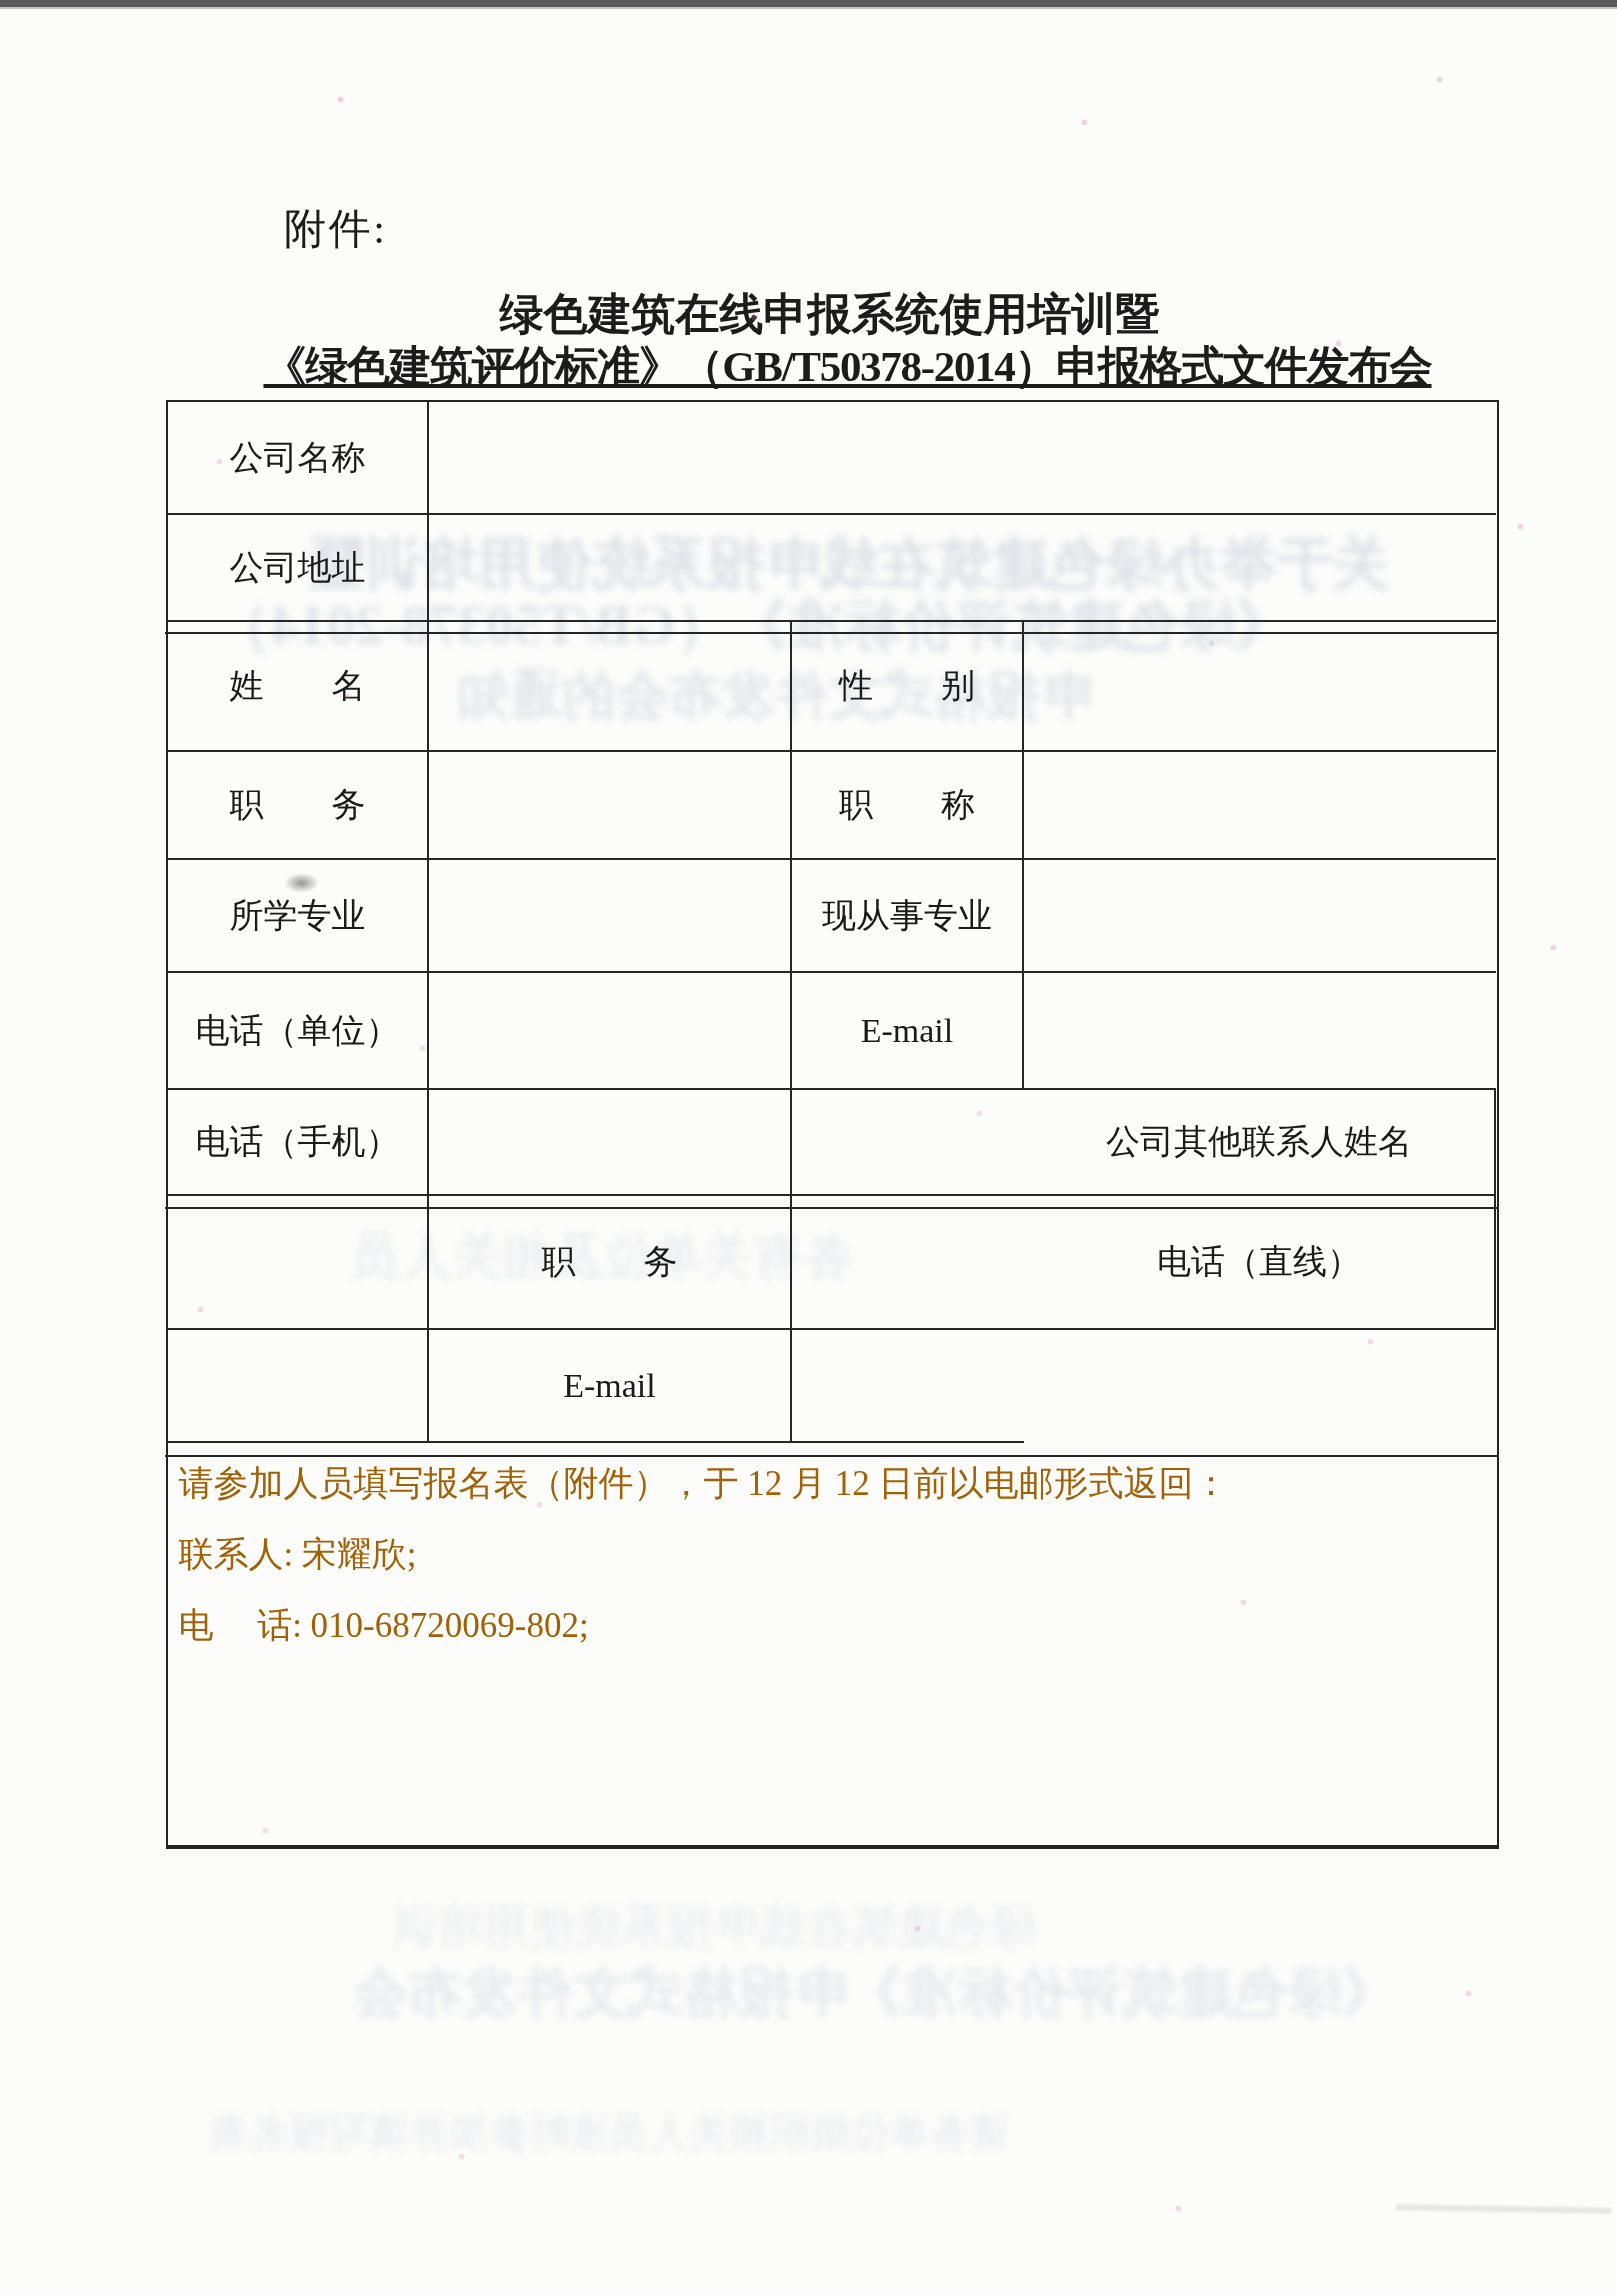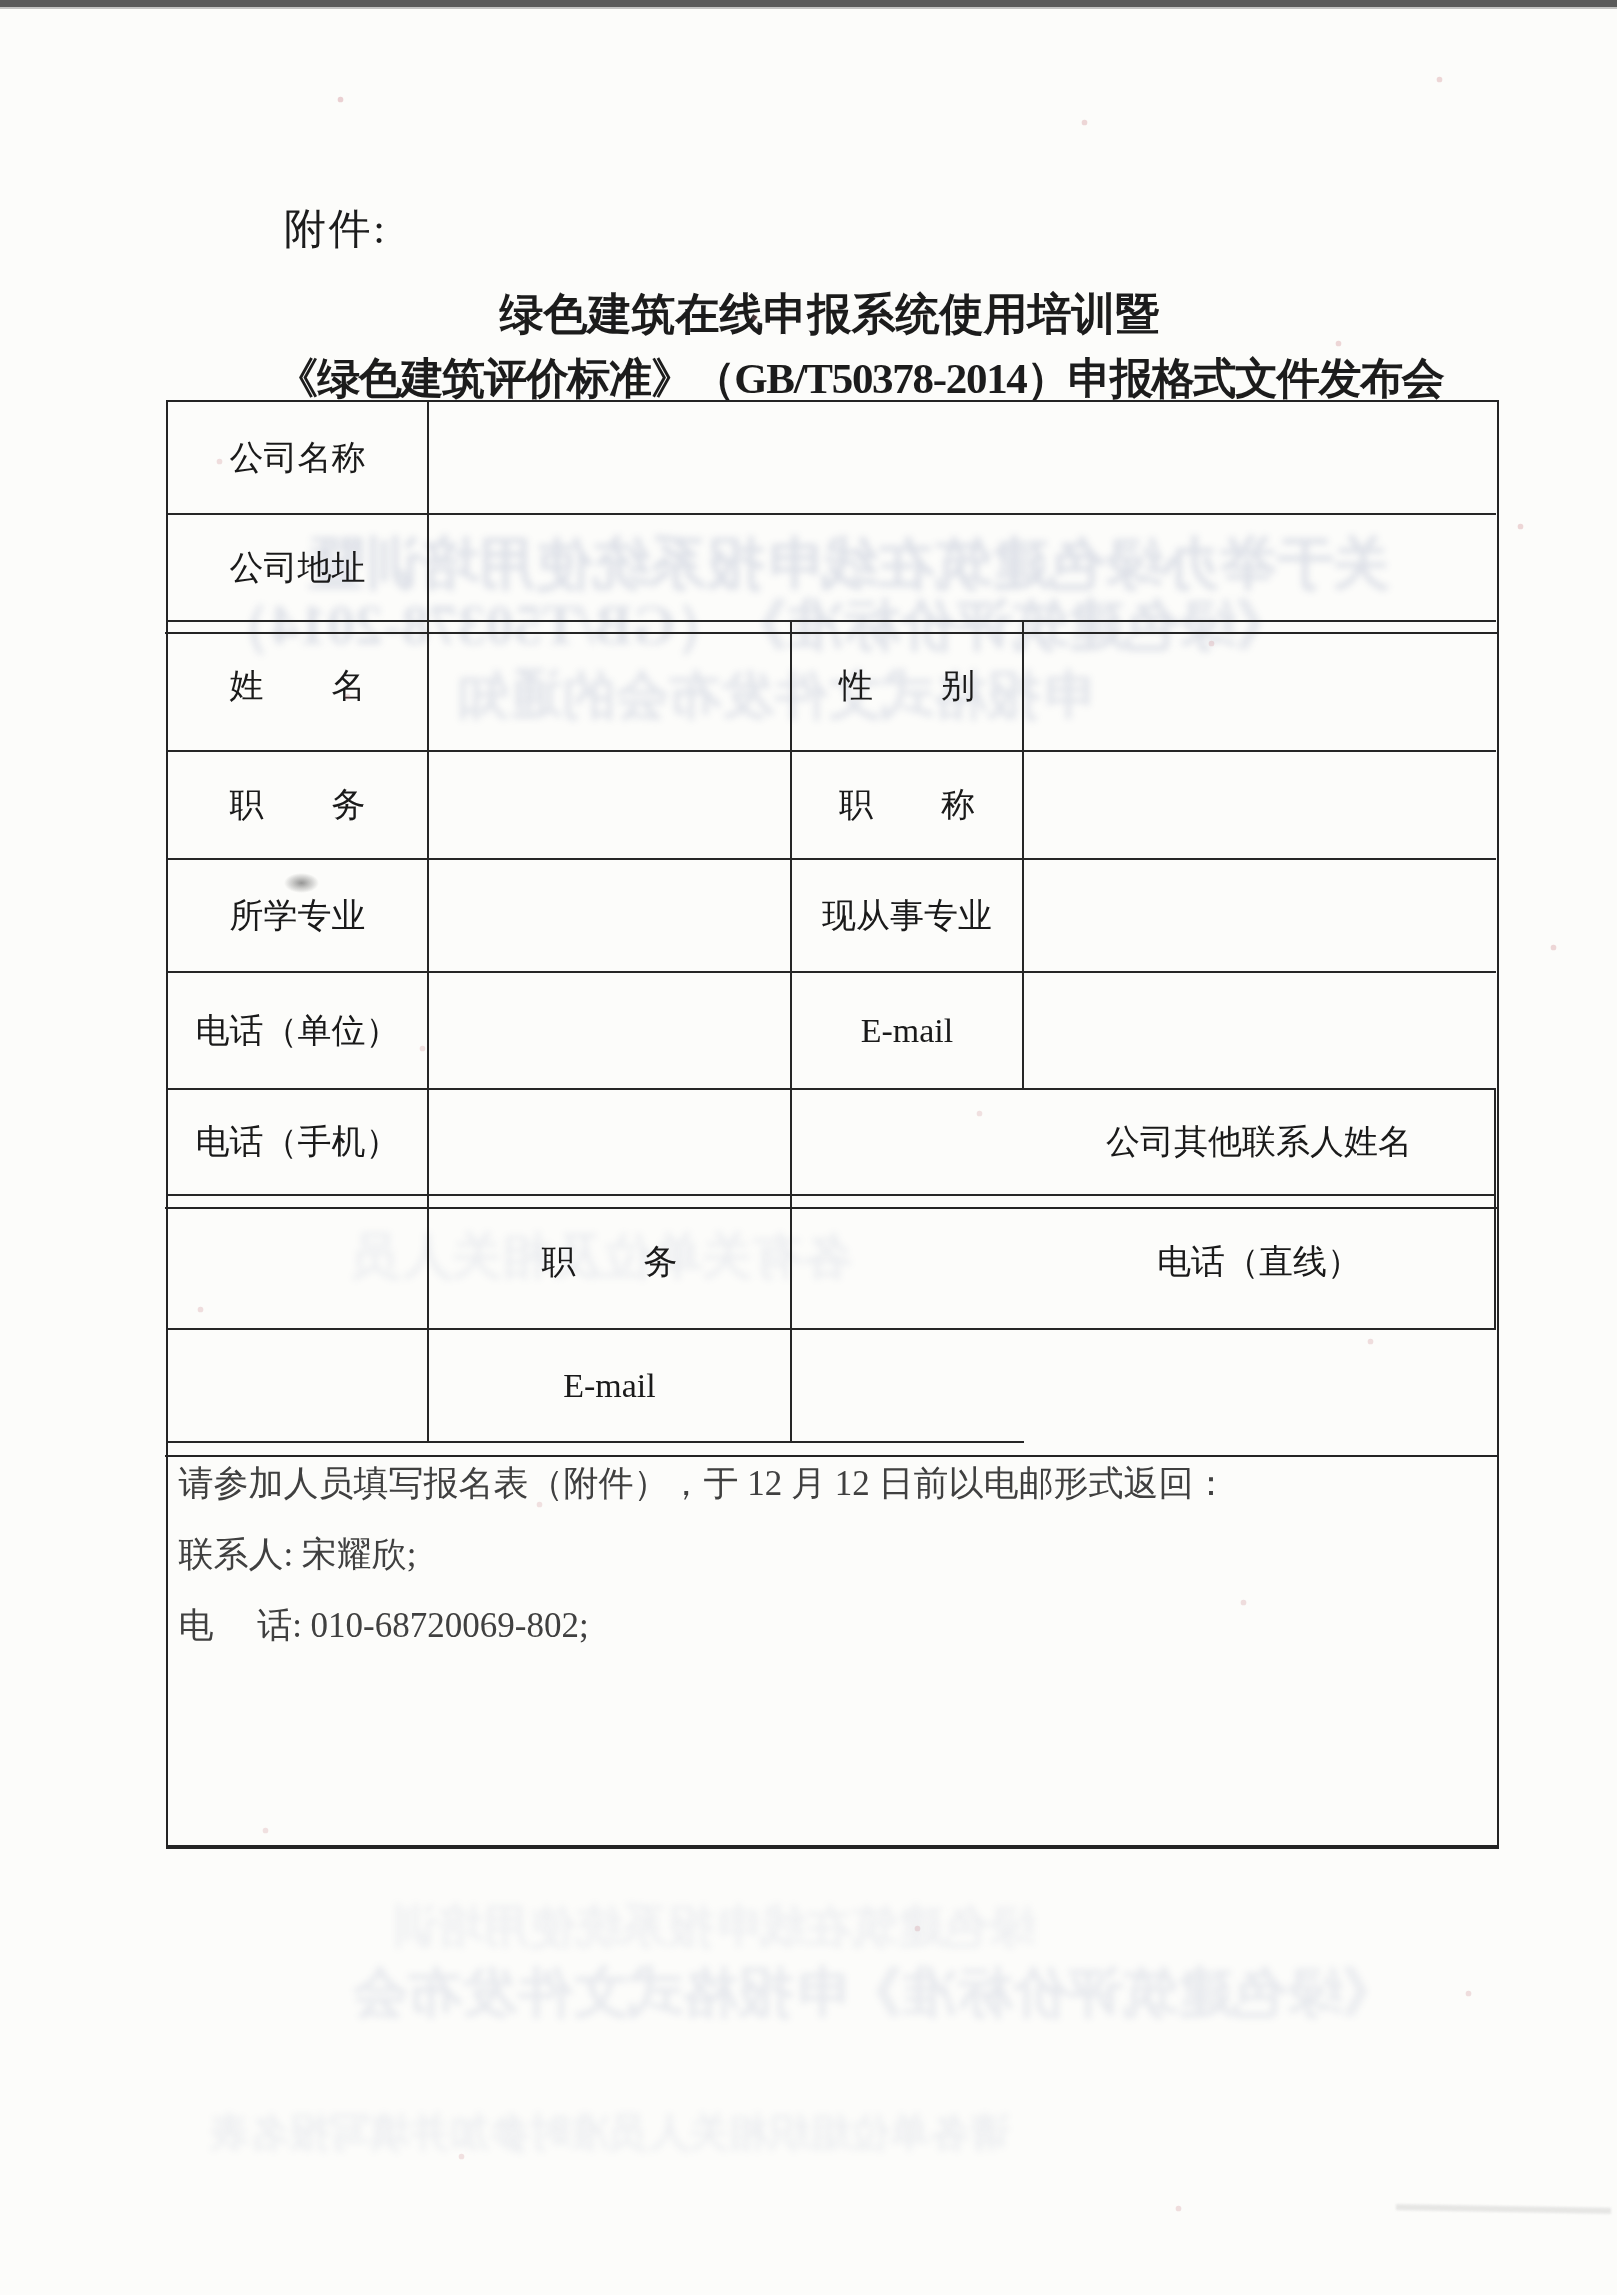--- a/index.html
+++ b/index.html
@@ -39,40 +39,40 @@
   .g2{left:215px;top:588px;font-size:56px;opacity:.42;}
   .g3{left:456px;top:660px;font-size:53px;opacity:.38;}
   .g4{left:352px;top:1223px;font-size:50px;opacity:.22;}
   .g5{left:391px;top:1896px;font-size:46px;opacity:.20;}
   .g6{left:352px;top:1956px;font-size:55px;opacity:.30;}
   .g7{left:209px;top:2105px;font-size:40px;opacity:.22;}
   
   .attachment{position:absolute;left:284px;top:201px;font-size:42px;letter-spacing:2.6px;}
   .title1{position:absolute;left:155px;top:277px;width:1333px;margin:8px;text-align:center;
     font-size:44px;font-weight:bold;}
-  .title2{position:absolute;left:104px;top:338px;width:1487px;margin:12px;text-align:center;
-    font-size:43px;font-weight:bold;letter-spacing:-1.3px;}
+  .title2{position:absolute;left:104px;top:338px;width:1487px;margin:0;text-align:center;
+    font-size:43px;font-weight:bold;letter-spacing:-1.3px;text-decoration:underline;}
   
   .form-table{
     position:absolute;left:155px;top:400px;width:1333px;height:1449px;
     box-sizing:border-box;
     border:2.6px solid #242424;border-bottom-width:4.6px;
     display:grid;
     grid-template-columns:261px 363px 232px 472px;
     grid-template-rows:113px 107px 130px 108px 113px 117px 106px 134px 113px auto;
     margin-left:11px;
   }
   .c{border-right:2px solid #262626;border-bottom:2px solid #262626;box-sizing:border-box;}
   .last{border-right:none;}
   .span3{grid-column:2/5;border-right:none;}
   .lbl{display:flex;align-items:center;justify-content:center;text-align:center;
     font-size:34px;color:#1a1a1a;padding:0 6.5px;}
   .lbl.two{flex-direction:row;line-height:1.55;}
   .notes{grid-column:1/5;border:none;padding:5.2px 15.7px 0 10.4px;}
-  .note{margin:0;font-size:35px;line-height:71px;color:#404040;}
+  .note{margin:0;font-size:35px;line-height:71px;color:#a16207;}
   
   .dbl{position:absolute;left:-2.6px;width:1333px;height:2px;background:#242424;}
   .d1{top:230px;}
   .d2{top:805px;}
   .d3{top:1053px;}
 </style>
 </head>
 <body>
 
 <div class="page">

